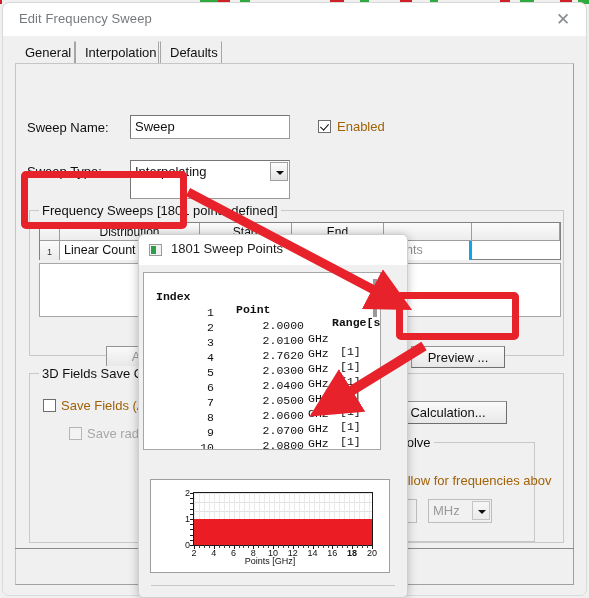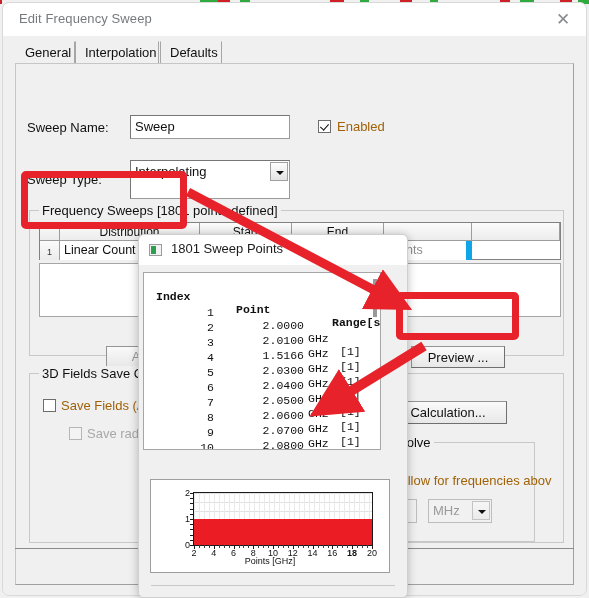--- a/index.html
+++ b/index.html
@@ -96,21 +96,21 @@
   #sweeps-table{position:absolute;left:36px;top:186px;width:522px;height:38px;
     border:1px solid #828282;box-sizing:border-box;background:#fff;}
   .th{
     position:absolute;top:0;height:18px;line-height:18px;text-align:center;
     background:linear-gradient(#fbfbfb,#ececec);
     border-right:1px solid #9d9d9d;border-bottom:1px solid #9d9d9d;
     font-size:12px;color:#101010;box-sizing:border-box;
   }
   .td{
     position:absolute;top:18px;height:19px;line-height:19px;
-    border-right:6px solid #0ea5e9;font-size:12.5px;color:#101010;
+    border-right:3px solid #0ea5e9;font-size:12.5px;color:#101010;
     box-sizing:border-box;padding-left:4px;background:#fff;
   }
   .td.rownum{
     text-align:center;padding-left:0;font-size:9px;color:#333;
     background:linear-gradient(#fbfbfb,#ececec);border-right:1px solid #9d9d9d;
     line-height:22px;
   }
   .td.dim{color:#8c8c8c;}
 
   
@@ -237,21 +237,21 @@
       <div class="tab" style="left:145px;width:62px;">Defaults</div>
     </div>
 
     <div id="tab-body"></div>
 
     <div class="form-label" style="left:24px;top:84px;">Sweep Name:</div>
     <div class="text-input" style="left:127px;top:79px;width:160px;height:24px;">Sweep</div>
     <div class="cbx checked" style="left:315px;top:84px;"></div>
     <div class="cbx-label" style="left:334px;top:83px;">Enabled</div>
 
-    <div class="form-label" style="left:24px;top:136px;">Sweep Type:</div>
+    <div class="form-label" style="left:24px;top:128px;">Sweep Type:</div>
     <div class="combo" style="left:127px;top:124px;width:160px;height:39px;">
       <span>Interpolating</span>
       <span class="arrowbox"></span>
     </div>
 
     <div class="groupbox" style="left:26px;top:174px;width:535px;height:146px;"></div>
     <div class="group-caption" style="left:36px;top:167px;">Frequency Sweeps [1801 points defined]</div>
 
     <div id="sweeps-table">
       <div class="th" style="left:0;width:20px;"></div>
@@ -323,21 +323,21 @@
         <span class="pl-rng">[1]</span>
       </div>
       <div class="pl-row" style="top:35px;">
         <span class="pl-idx">2</span>
         <span class="pl-pt">2.0100</span>
         <span class="pl-unit">GHz</span>
         <span class="pl-rng">[1]</span>
       </div>
       <div class="pl-row" style="top:50px;">
         <span class="pl-idx">3</span>
-        <span class="pl-pt">1.5166</span>
+        <span class="pl-pt">2.7620</span>
         <span class="pl-unit">GHz</span>
         <span class="pl-rng">[1]</span>
       </div>
       <div class="pl-row" style="top:65px;">
         <span class="pl-idx">4</span>
         <span class="pl-pt">2.0300</span>
         <span class="pl-unit">GHz</span>
         <span class="pl-rng">[1]</span>
       </div>
       <div class="pl-row" style="top:80px;">

